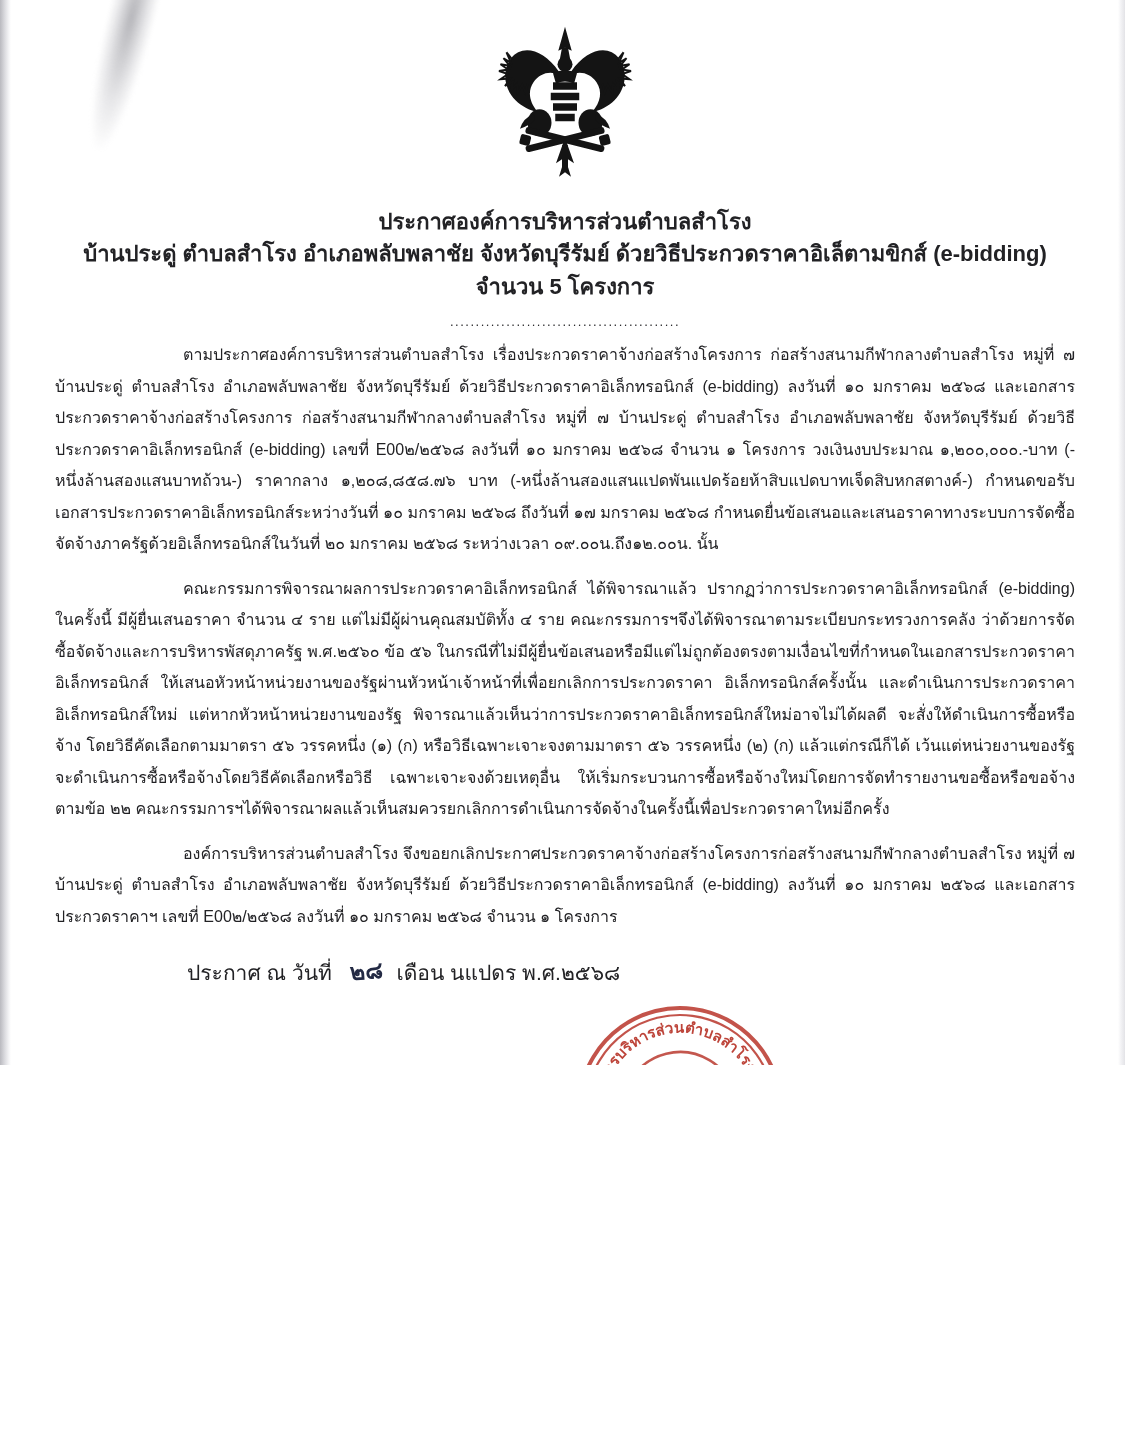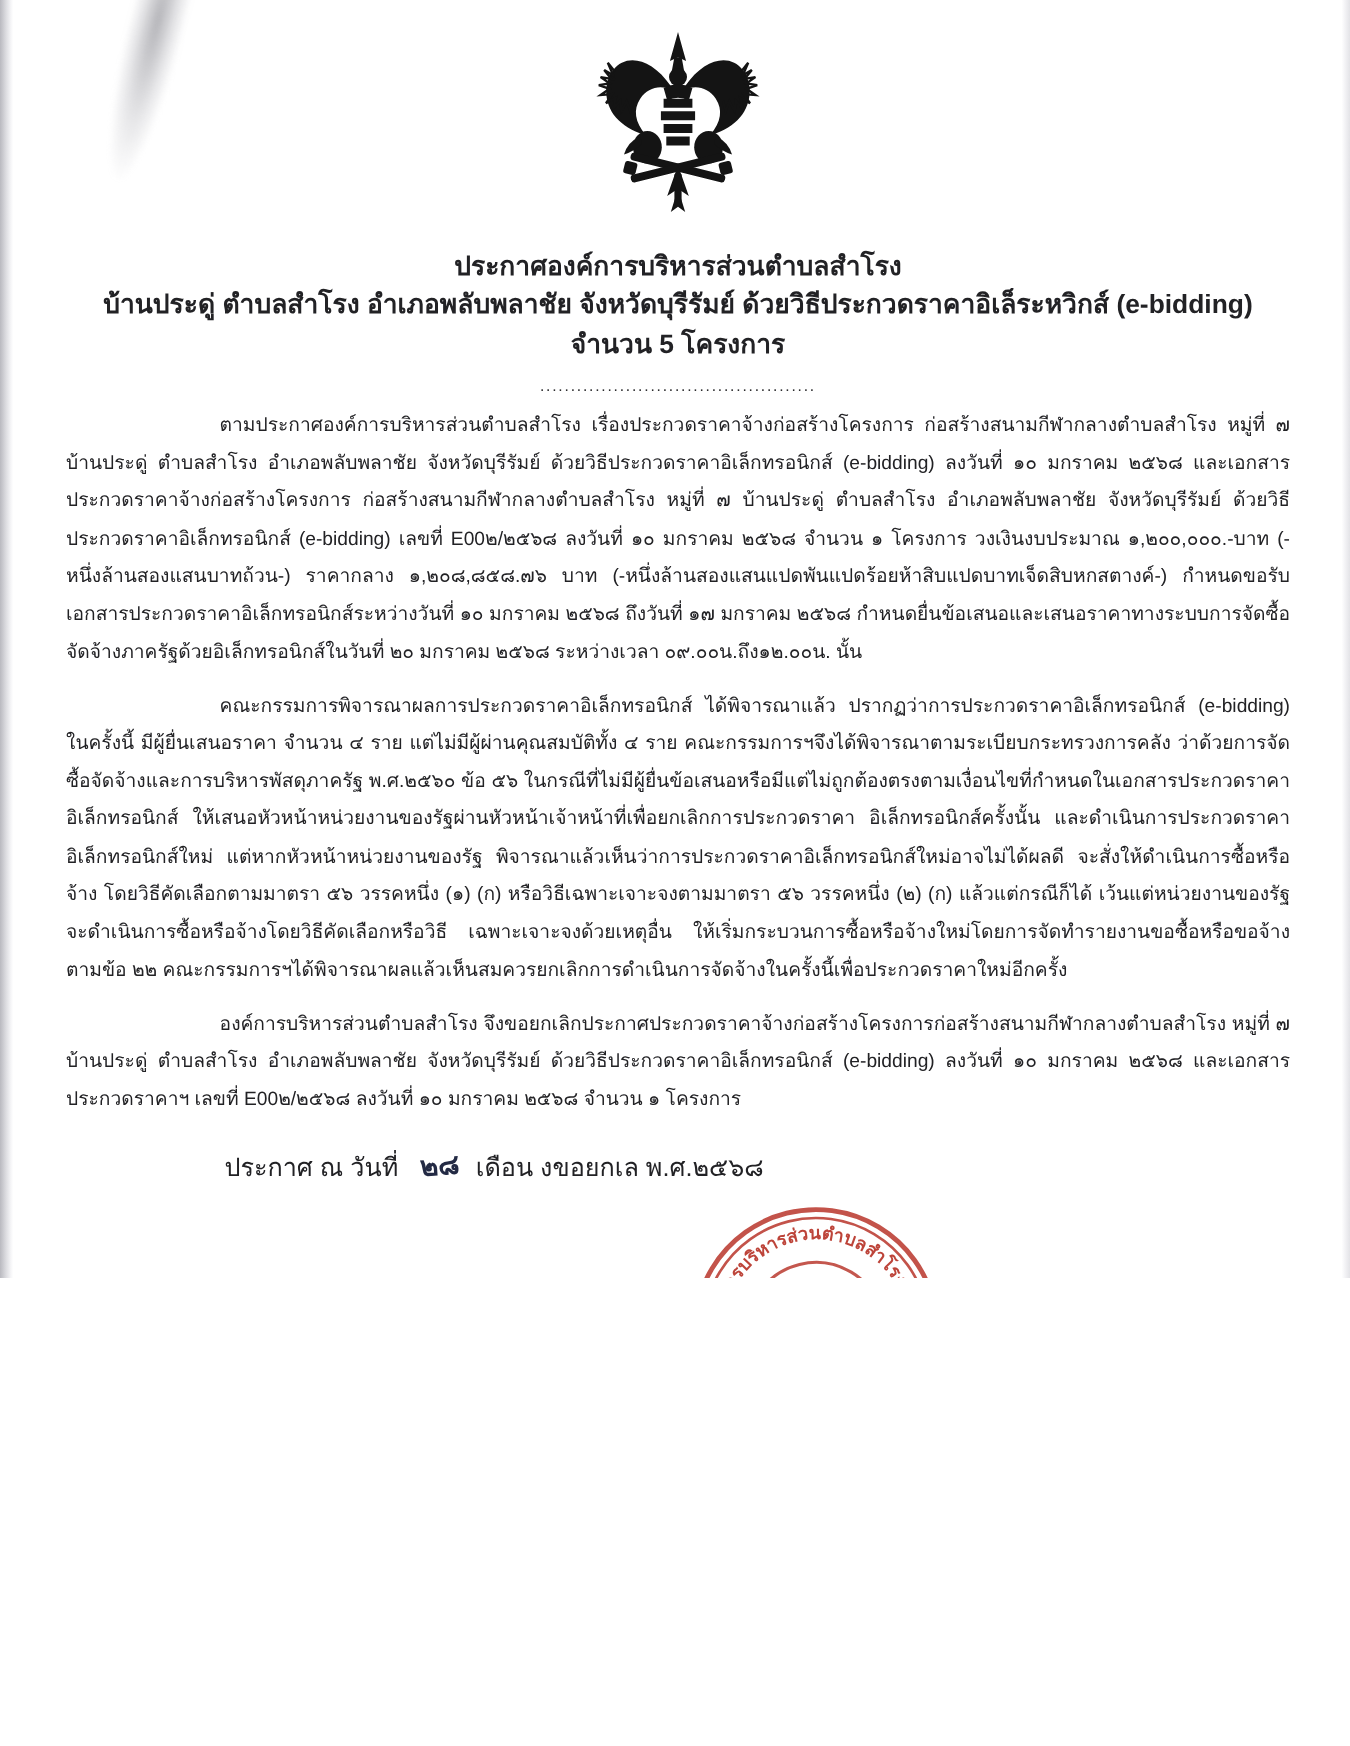--- a/index.html
+++ b/index.html
@@ -145,36 +145,36 @@
 
           <path d="M100 150 L88 184 L100 176 L112 184 Z"></path>
           <path d="M100 176 L92 202 L100 196 L108 202 Z"></path>
           <path d="M96 160 h8 v34 h-8 z"></path>
         </g>
       </svg>
     </div>
 
     <div class="header-block">
       <div class="org-line">ประกาศองค์การบริหารส่วนตำบลสำโรง</div>
-      <div class="subject-2">บ้านประดู่  ตำบลสำโรง  อำเภอพลับพลาชัย  จังหวัดบุรีรัมย์ ด้วยวิธีประกวดราคาอิเล็ระหวิกส์ (e-bidding)</div>
+      <div class="subject-2">บ้านประดู่  ตำบลสำโรง  อำเภอพลับพลาชัย  จังหวัดบุรีรัมย์ ด้วยวิธีประกวดราคาอิเล็ตามขิกส์ (e-bidding)</div>
       <div class="subject-3">จำนวน 5 โครงการ</div>
     </div>
 
     <div class="dots-line">.............................................</div>
 
     <div class="bodytext">
       <p>ตามประกาศองค์การบริหารส่วนตำบลสำโรง เรื่องประกวดราคาจ้างก่อสร้างโครงการ ก่อสร้างสนามกีฬากลางตำบลสำโรง หมู่ที่ ๗ บ้านประดู่  ตำบลสำโรง  อำเภอพลับพลาชัย  จังหวัดบุรีรัมย์ ด้วยวิธีประกวดราคาอิเล็กทรอนิกส์ (e-bidding) ลงวันที่ ๑๐ มกราคม ๒๕๖๘ และเอกสารประกวดราคาจ้างก่อสร้างโครงการ ก่อสร้างสนามกีฬากลางตำบลสำโรง หมู่ที่ ๗ บ้านประดู่  ตำบลสำโรง  อำเภอพลับพลาชัย  จังหวัดบุรีรัมย์ ด้วยวิธีประกวดราคาอิเล็กทรอนิกส์ (e-bidding) เลขที่ E00๒/๒๕๖๘ ลงวันที่ ๑๐ มกราคม ๒๕๖๘  จำนวน ๑ โครงการ วงเงินงบประมาณ ๑,๒๐๐,๐๐๐.-บาท (-หนึ่งล้านสองแสนบาทถ้วน-) ราคากลาง ๑,๒๐๘,๘๕๘.๗๖ บาท (-หนึ่งล้านสองแสนแปดพันแปดร้อยห้าสิบแปดบาทเจ็ดสิบหกสตางค์-) กำหนดขอรับเอกสารประกวดราคาอิเล็กทรอนิกส์ระหว่างวันที่ ๑๐ มกราคม ๒๕๖๘ ถึงวันที่ ๑๗ มกราคม ๒๕๖๘ กำหนดยื่นข้อเสนอและเสนอราคาทางระบบการจัดซื้อจัดจ้างภาครัฐด้วยอิเล็กทรอนิกส์ในวันที่ ๒๐ มกราคม ๒๕๖๘ ระหว่างเวลา ๐๙.๐๐น.ถึง๑๒.๐๐น. นั้น</p>
       <p>คณะกรรมการพิจารณาผลการประกวดราคาอิเล็กทรอนิกส์ ได้พิจารณาแล้ว ปรากฏว่าการประกวดราคาอิเล็กทรอนิกส์ (e-bidding) ในครั้งนี้ มีผู้ยื่นเสนอราคา จำนวน ๔ ราย แต่ไม่มีผู้ผ่านคุณสมบัติทั้ง ๔ ราย คณะกรรมการฯจึงได้พิจารณาตามระเบียบกระทรวงการคลัง ว่าด้วยการจัดซื้อจัดจ้างและการบริหารพัสดุภาครัฐ พ.ศ.๒๕๖๐ ข้อ ๕๖ ในกรณีที่ไม่มีผู้ยื่นข้อเสนอหรือมีแต่ไม่ถูกต้องตรงตามเงื่อนไขที่กำหนดในเอกสารประกวดราคาอิเล็กทรอนิกส์ ให้เสนอหัวหน้าหน่วยงานของรัฐผ่านหัวหน้าเจ้าหน้าที่เพื่อยกเลิกการประกวดราคา อิเล็กทรอนิกส์ครั้งนั้น และดำเนินการประกวดราคาอิเล็กทรอนิกส์ใหม่ แต่หากหัวหน้าหน่วยงานของรัฐ พิจารณาแล้วเห็นว่าการประกวดราคาอิเล็กทรอนิกส์ใหม่อาจไม่ได้ผลดี จะสั่งให้ดำเนินการซื้อหรือจ้าง โดยวิธีคัดเลือกตามมาตรา ๕๖ วรรคหนึ่ง (๑) (ก) หรือวิธีเฉพาะเจาะจงตามมาตรา ๕๖ วรรคหนึ่ง (๒) (ก) แล้วแต่กรณีก็ได้ เว้นแต่หน่วยงานของรัฐจะดำเนินการซื้อหรือจ้างโดยวิธีคัดเลือกหรือวิธี เฉพาะเจาะจงด้วยเหตุอื่น ให้เริ่มกระบวนการซื้อหรือจ้างใหม่โดยการจัดทำรายงานขอซื้อหรือขอจ้าง ตามข้อ ๒๒ คณะกรรมการฯได้พิจารณาผลแล้วเห็นสมควรยกเลิกการดำเนินการจัดจ้างในครั้งนี้เพื่อประกวดราคาใหม่อีกครั้ง</p>
       <p>องค์การบริหารส่วนตำบลสำโรง จึงขอยกเลิกประกาศประกวดราคาจ้างก่อสร้างโครงการก่อสร้างสนามกีฬากลางตำบลสำโรง หมู่ที่ ๗ บ้านประดู่  ตำบลสำโรง  อำเภอพลับพลาชัย  จังหวัดบุรีรัมย์ ด้วยวิธีประกวดราคาอิเล็กทรอนิกส์ (e-bidding) ลงวันที่ ๑๐ มกราคม ๒๕๖๘ และเอกสารประกวดราคาฯ เลขที่ E00๒/๒๕๖๘ ลงวันที่ ๑๐ มกราคม ๒๕๖๘  จำนวน ๑ โครงการ</p>
     </div>
 
     <div class="date-line">
       <span class="seg">ประกาศ  ณ  วันที่</span>
       <span class="handwritten-day">๒๘</span>
-      <span class="seg">เดือน งขอยกเล พ.ศ.๒๕๖๘</span>
+      <span class="seg">เดือน นแปดร พ.ศ.๒๕๖๘</span>
     </div>
 
     <div class="sig-area">
 
       <svg class="autograph" width="250" height="80" viewBox="0 0 250 80">
         <g stroke="#31407e" stroke-width="2.8" fill="none" stroke-linecap="round">
           <path d="M8 52 C55 43 110 35 160 28 C190 24 222 18 242 13"></path>
           <path d="M138 46 c5 -20 22 -28 20 -12 c-2 13 -20 22 -17 2 c3 -15 16 -24 24 -18 c4 3 2 10 -2 14"></path>
           <path d="M158 22 l-7 30"></path>
         </g>

